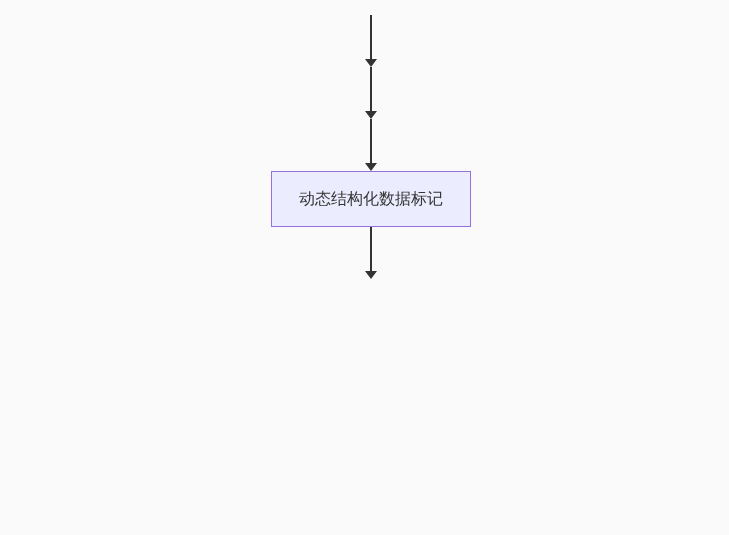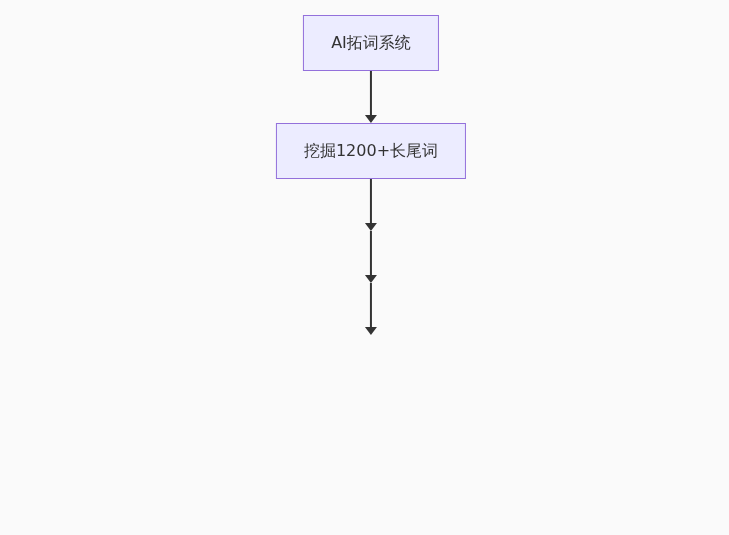--- a/index.html
+++ b/index.html
@@ -65,45 +65,42 @@
     border-right: 6px solid transparent;
     border-top: 8px solid var(--arrow);
   }
 </style>
 </head>
 <body>
 
 <div class="canvas">
   <div class="flow">
 
-    <div class="node">
-      <span class="node-label">AI拓词系统</span>
-    </div>
-
-    <div class="arrow">
-      <div class="arrow-line"></div>
-      <div class="arrow-head"></div>
-    </div>
-
-    <div class="node">
-      <span class="node-label">挖掘1200+长尾词</span>
-    </div>
 
     <div class="arrow">
       <div class="arrow-line"></div>
       <div class="arrow-head"></div>
     </div>
 
 
     <div class="arrow">
       <div class="arrow-line"></div>
       <div class="arrow-head"></div>
     </div>
 
 
     <div class="arrow">
       <div class="arrow-line"></div>
       <div class="arrow-head"></div>
     </div>
 
+    <div class="node">
+      <span class="node-label">动态结构化数据标记</span>
+    </div>
+
+    <div class="arrow">
+      <div class="arrow-line"></div>
+      <div class="arrow-head"></div>
+    </div>
+
 
   </div>
 </div>
 
 </body></html>

